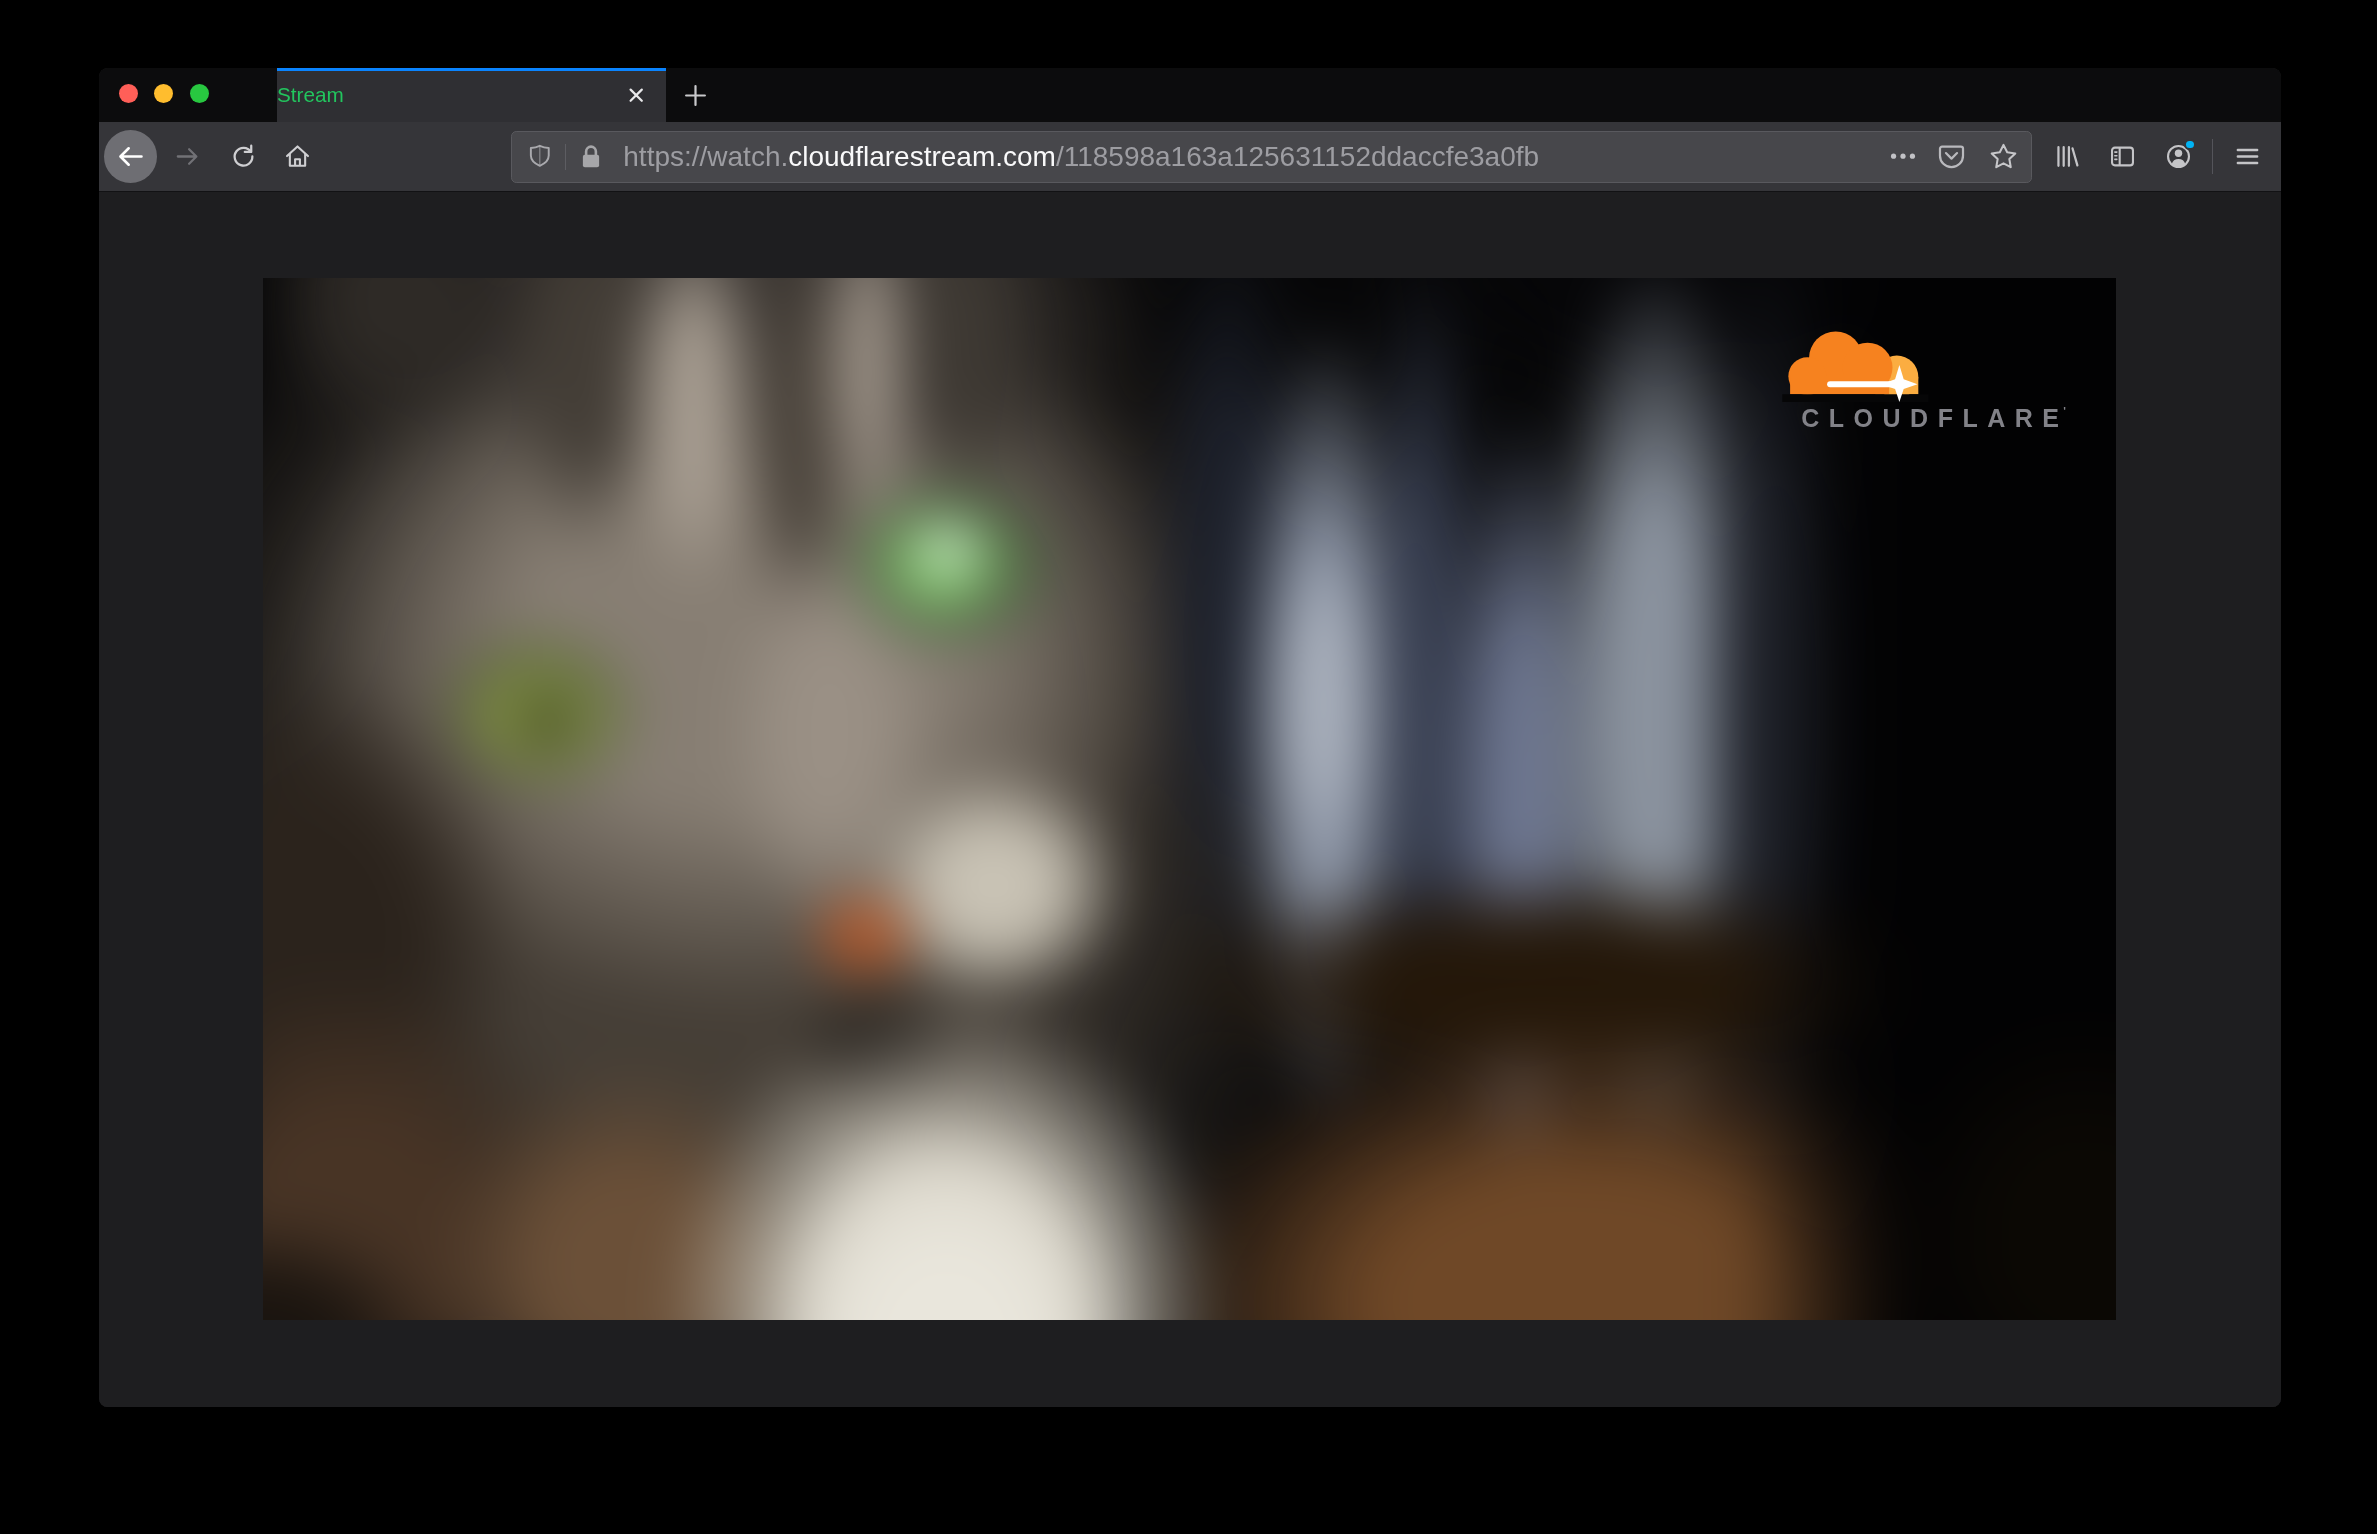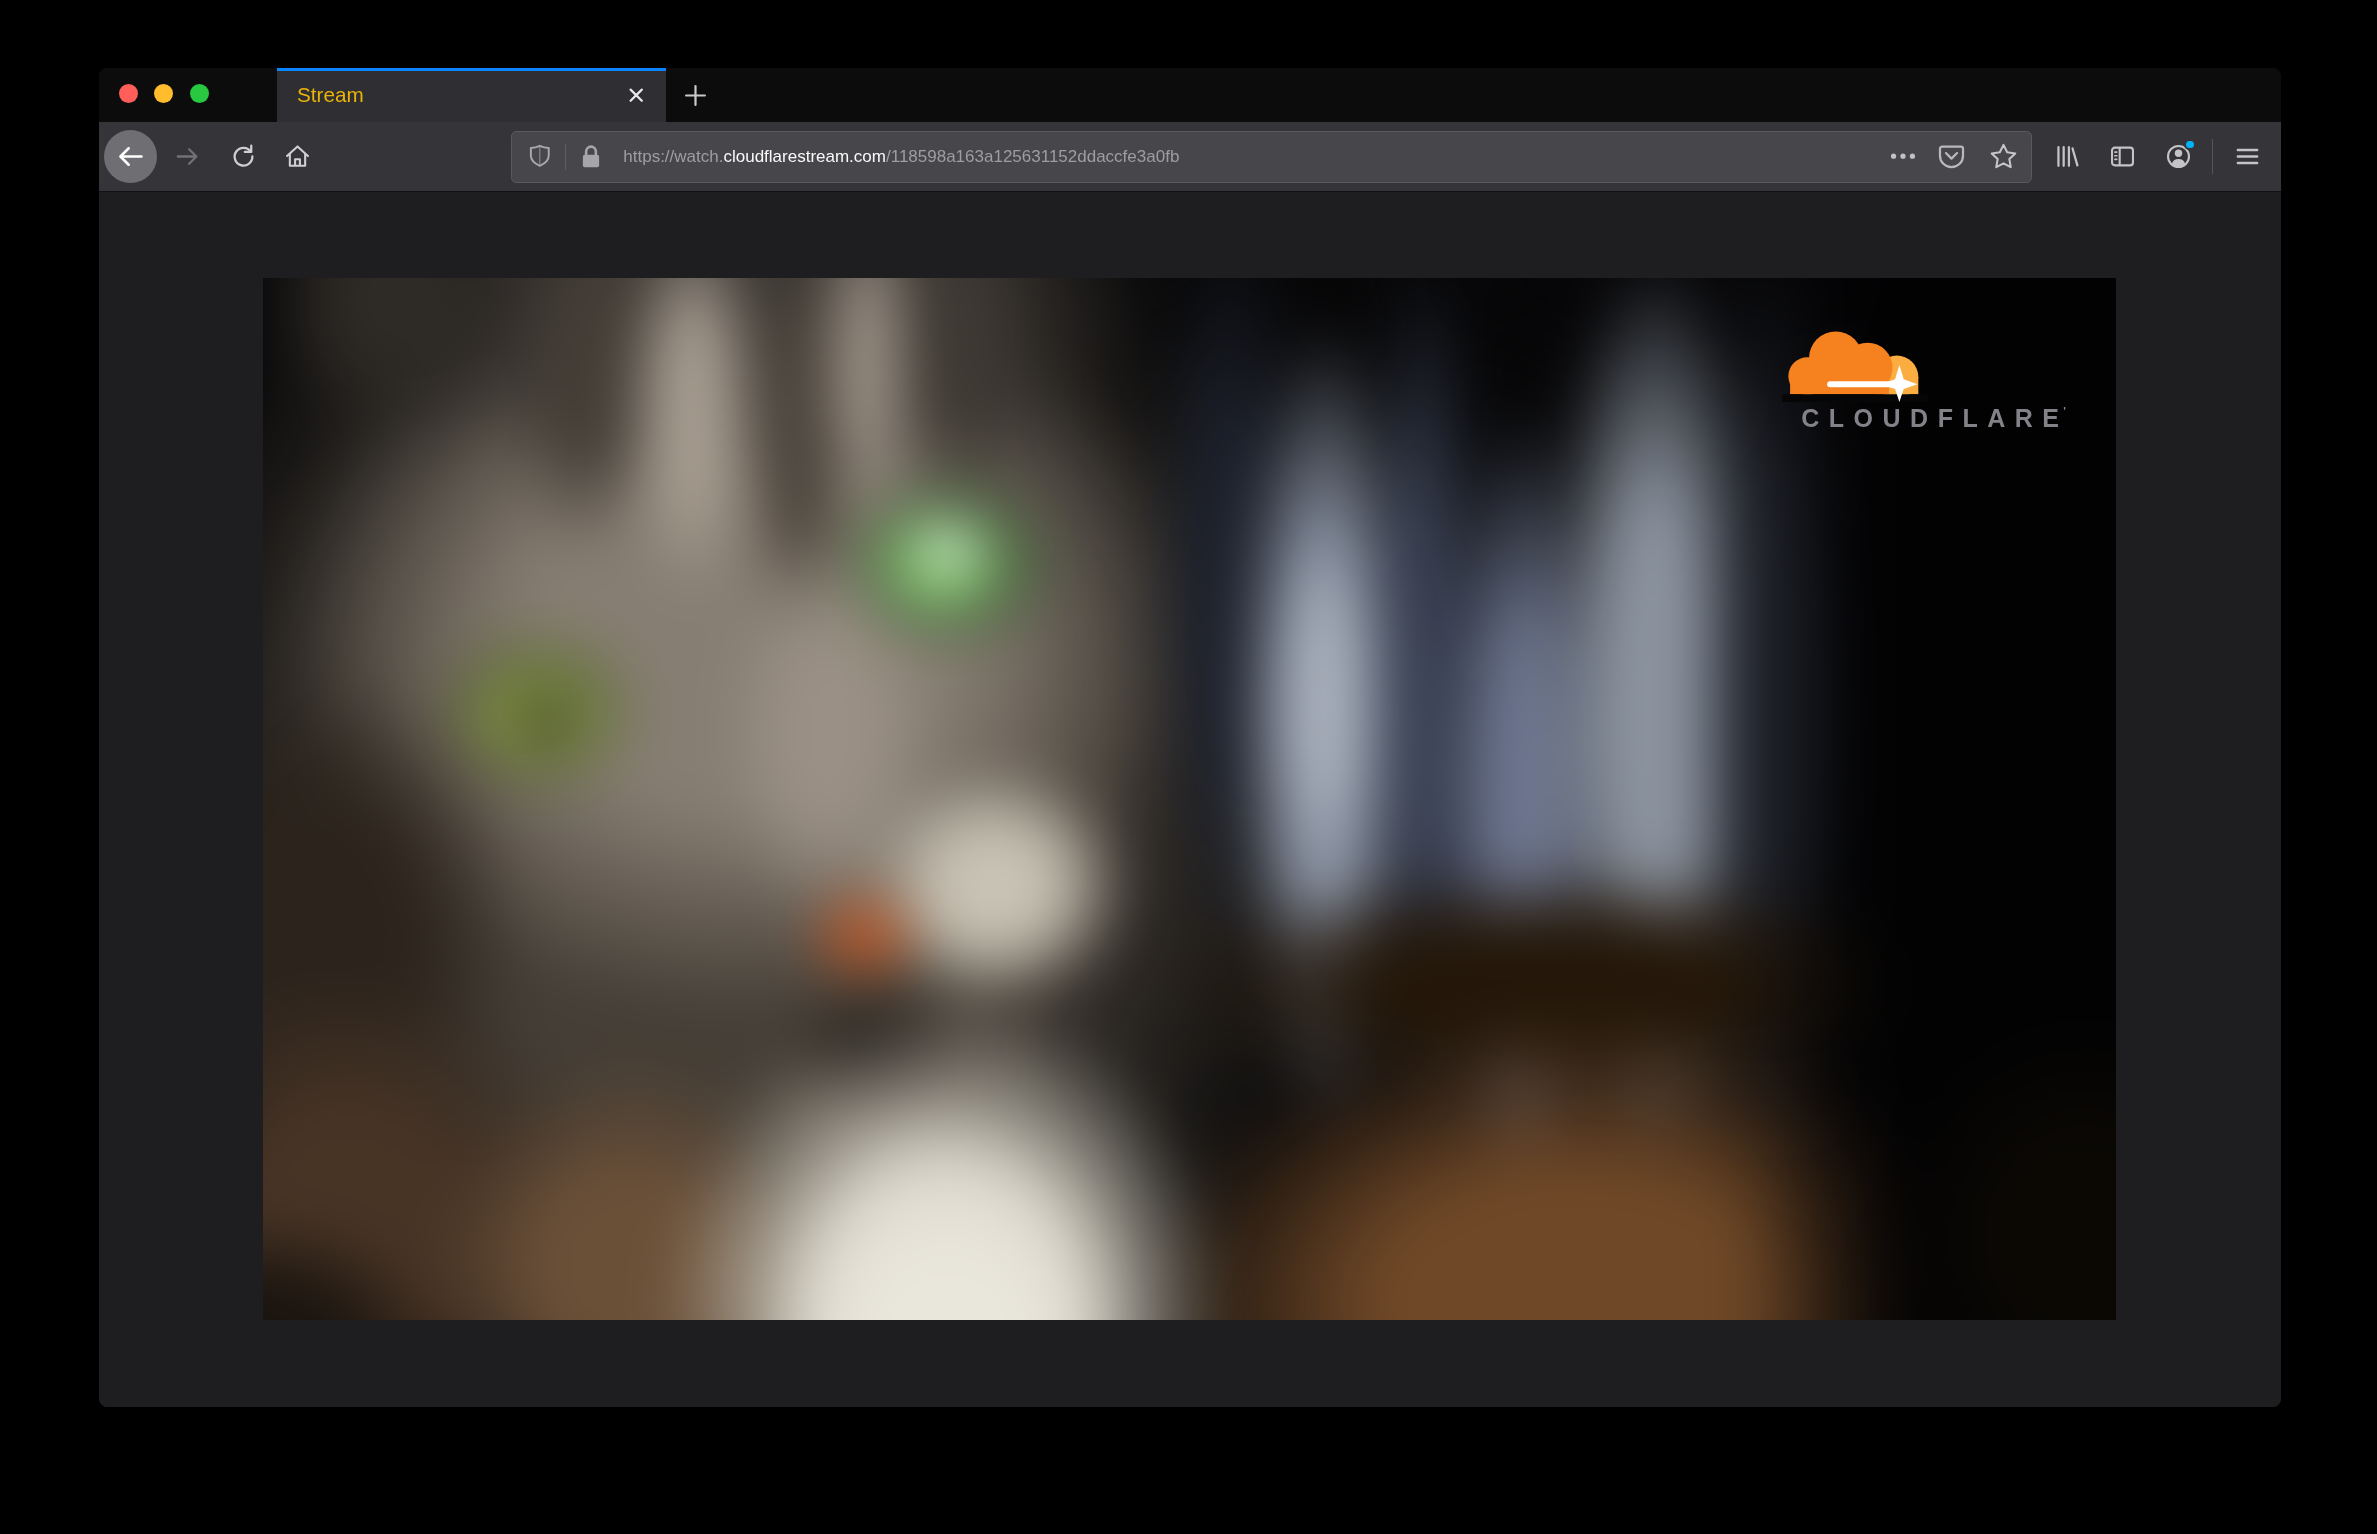--- a/index.html
+++ b/index.html
@@ -10,38 +10,38 @@
   .bwindow { position:absolute; left:99px; top:68px; width:2182px; height:1339px;
              border-radius:8.6px; overflow:hidden; background:#1e1e20; }
 
   
   .tabbar { position:absolute; left:0; top:0; width:100%; height:54px; background:#0c0c0d; }
   .traffic { position:absolute; left:20px; top:15.5px; display:flex; gap:16.4px; }
   .tl { width:19px; height:19px; border-radius:50%; }
   .tab { position:absolute; left:178px; top:0; width:389px; height:54px; background:#2f2f33;
          display:flex; align-items:center; }
   .tab-accent { position:absolute; left:0; top:0; width:100%; height:3.4px; }
-  .tab-title { margin-left:20px; font-size:20.7px; color:#eab308; flex:1; white-space:nowrap;
+  .tab-title { font-size:20.7px; color:#22c55e; flex:1; white-space:nowrap;
                overflow:hidden; }
   .tab-close { width:29px; height:29px; margin-right:15.5px; display:flex; align-items:center;
                justify-content:center; border-radius:3.4px; }
   .newtab { position:absolute; left:580px; top:11.2px; width:33px; height:33px; display:flex;
             align-items:center; justify-content:center; }
 
   
   .navbar { position:absolute; left:0; top:54px; width:100%; height:70px; background:#353539;
             border-bottom:1.7px solid #121214; }
   .navbtn { position:absolute; top:20px; width:29px; height:29px; }
   .backbtn { position:absolute; left:5.2px; top:7.8px; width:53px; height:53px; border-radius:50%;
              background:#6e6e73; display:flex; align-items:center; justify-content:center; }
   .urlbar { position:absolute; left:412px; top:8.6px; width:1521px; height:52px; background:#47474b;
             border:0.9px solid #59595e; border-radius:5.2px; display:flex; align-items:center; }
   .urlbar .lead { display:flex; align-items:center; gap:12px; padding-left:13.8px; }
   .vsep { width:0.9px; height:26px; background:#5d5d62; }
-  .urltext { margin-left:19px; font-size:17px; white-space:nowrap; overflow:hidden; flex:1; }
+  .urltext { margin-left:19px; font-size:28px; white-space:nowrap; overflow:hidden; flex:1; }
   .url-dim { color:#9d9da2; } .url-domain { color:#f9f9fa; }
   .url-actions { display:flex; align-items:center; gap:20.7px; padding-right:12px; }
   .tsep { position:absolute; left:2113px; top:17px; width:0.9px; height:35px; background:#54545a; }
   .acct-dot { position:absolute; right:-2.6px; top:-3.4px; width:11.2px; height:11.2px; border-radius:50%;
               background:#00b3f4; border:2.6px solid #353539; }
 
   
   .page { position:absolute; left:0; top:126px; width:100%; height:1213px; background:#1e1e20; }
   .video { position:absolute; left:164px; top:84px; width:1853px; height:1042px; background:#070708;
            overflow:hidden; }

